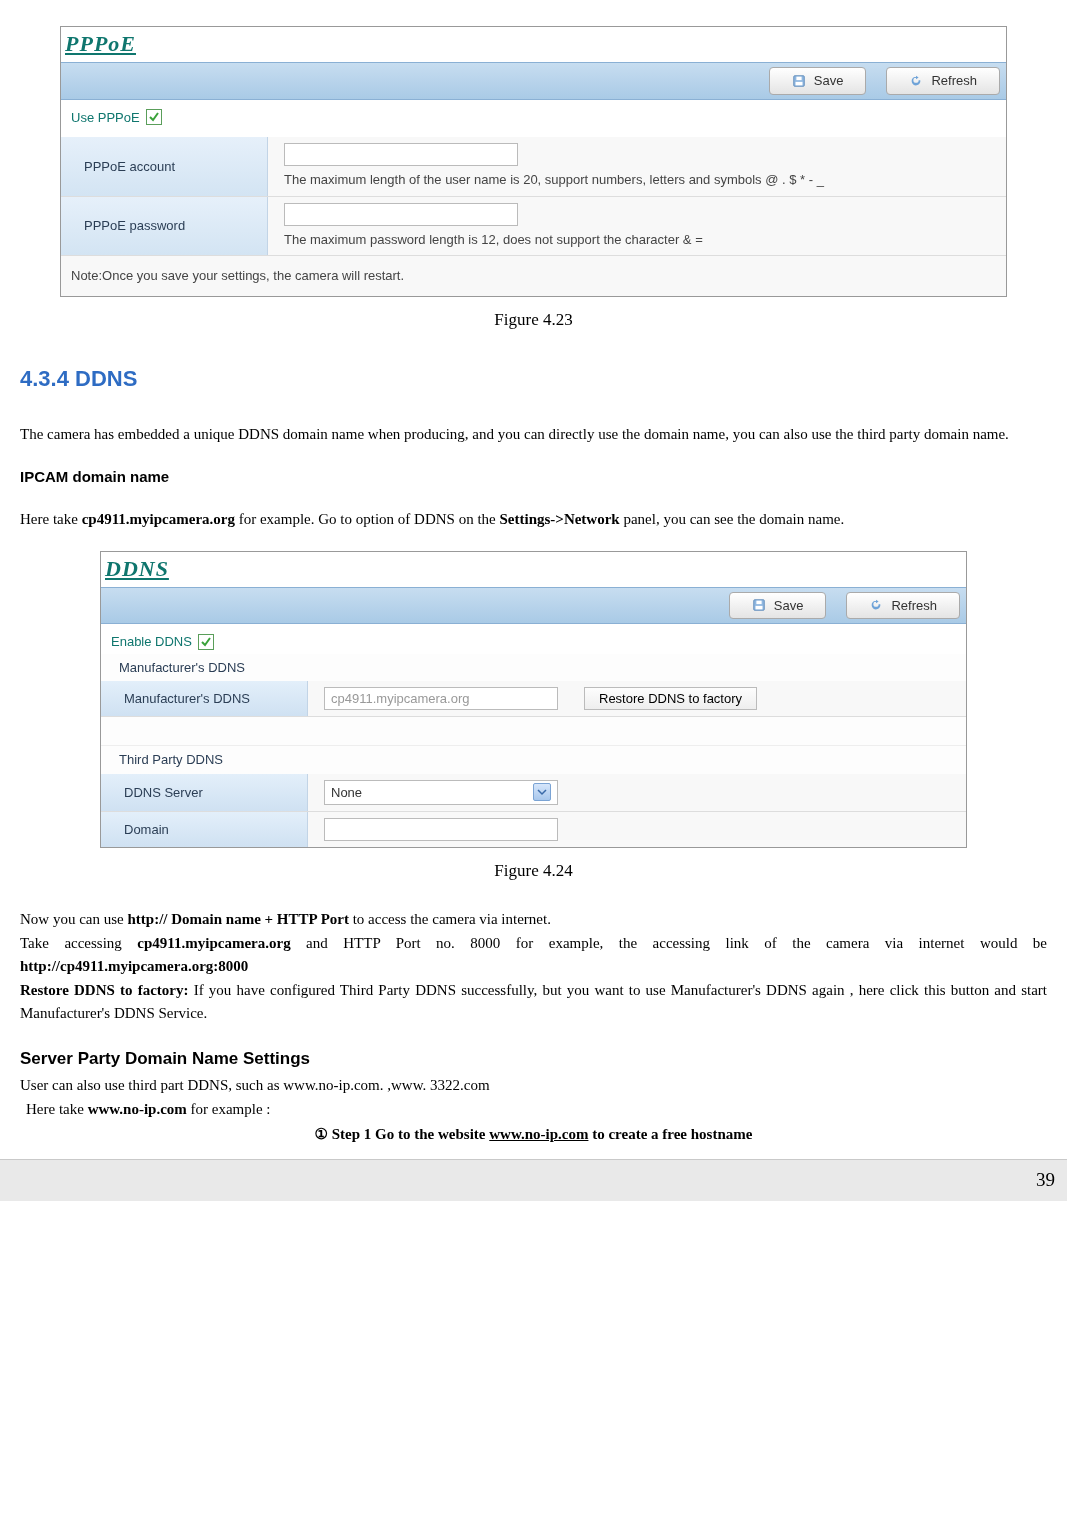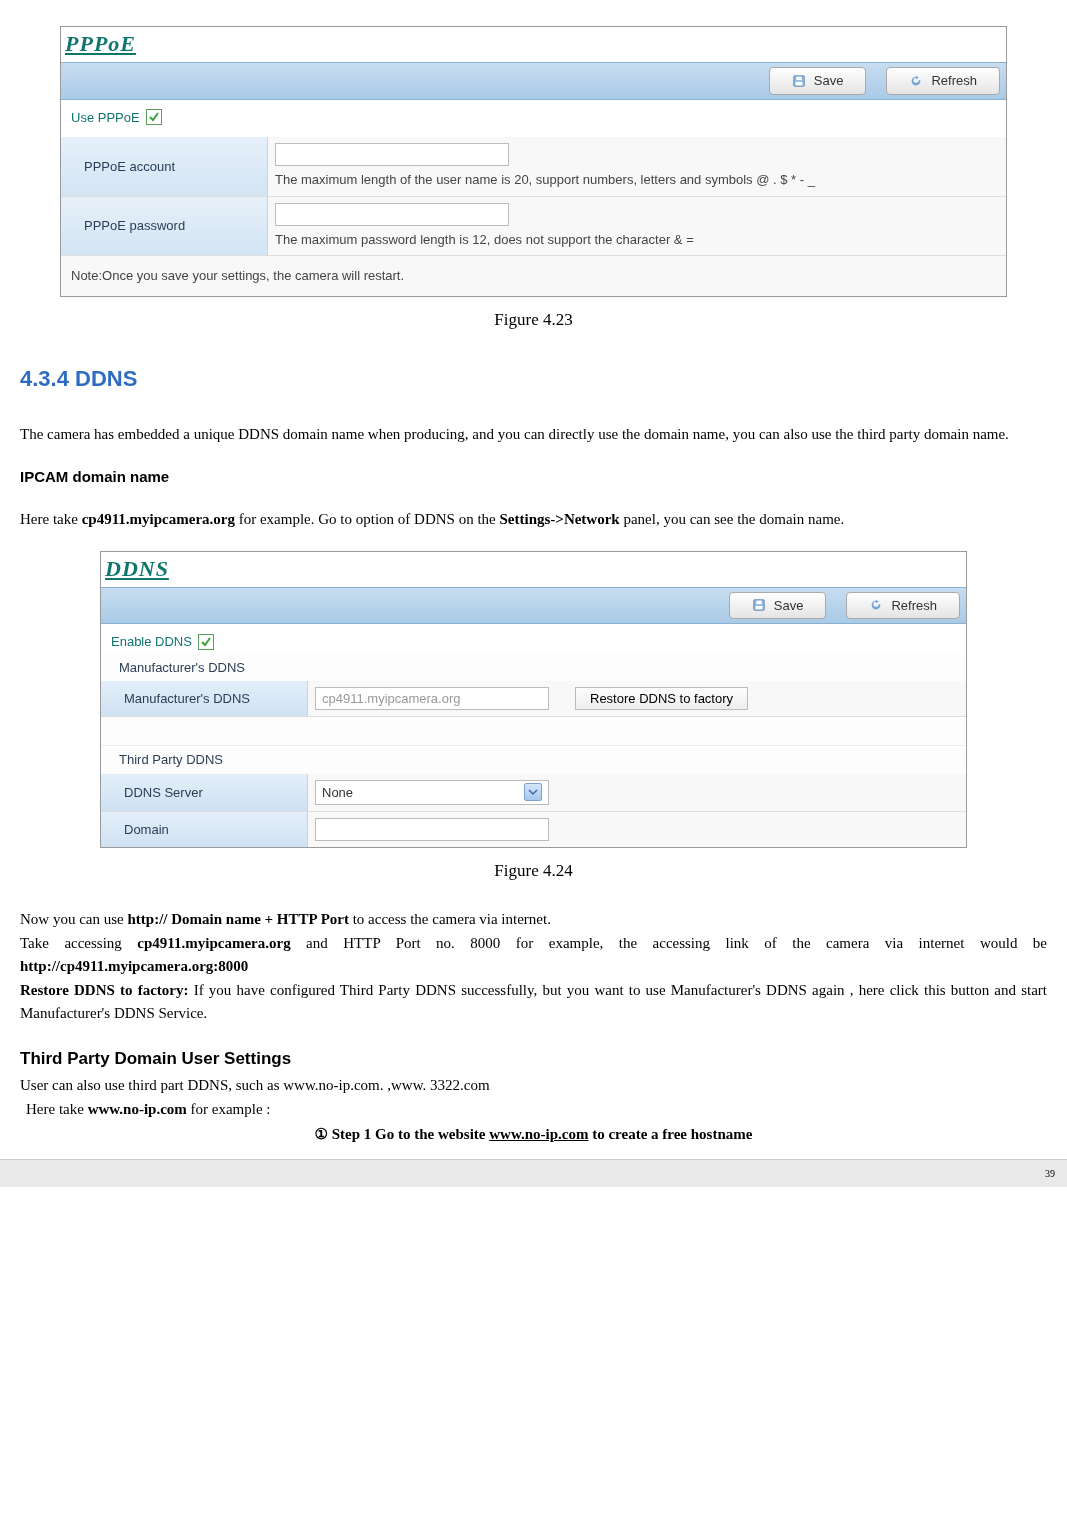--- a/index.html
+++ b/index.html
@@ -65,21 +65,21 @@
     border-right: 1px solid #c2d4e6;
     width: 160px;
     padding: 6px 23px;
     color: #2b3e55;
     flex-shrink: 0;
     align-self: stretch;
     display:flex;
     align-items:center;
   }
   .form-row .field {
-    padding: 6px 7px;
+    padding: 6px 16px;
     flex: 1;
   }
   .text-input {
     border: 1px solid #bbb;
     padding: 3px 6px;
     width: 220px;
     font-size: 13px;
     background:#fff;
   }
   .hint {
@@ -170,21 +170,21 @@
   }
   .select .chev svg { width:10px; height:10px; }
   .footer {
     margin-top: 14px;
     border-top: 1px solid #c9c9c9;
     background: #e9e9e9;
     padding: 6px 12px 6px 28px;
     display: flex;
     justify-content: flex-end;
     font-family: "Times New Roman", serif;
-    font-size: 10px;
+    font-size: 19px;
     width: calc(100% + 40px);
     margin-left: -20px;
     box-sizing: border-box;
   }
   .underline { text-decoration: underline; }
 </style>
 </head>
 <body>
 
 <div class="fig-container">
@@ -310,21 +310,21 @@
 <p class="body" style="margin-bottom:2px;">
   <span>Now you can use </span><b>http:// Domain name + HTTP Port</b><span> to access the camera via internet.</span>
 </p>
 <p class="body" style="margin-bottom:2px;">
   <span>Take accessing </span><b>cp4911.myipcamera.org</b><span> and HTTP Port no. 8000 for example, the accessing link of the camera via internet would be </span><b>http://cp4911.myipcamera.org:8000</b>
 </p>
 <p class="body">
   <b>Restore DDNS to factory:</b><span> If you have configured Third Party DDNS successfully, but you want to use Manufacturer's DDNS again , here click this button and start Manufacturer's DDNS Service.</span>
 </p>
 
-<p class="sub-head-lg">Third Party Domain User Settings</p>
+<p class="sub-head-lg">Server Party Domain Name Settings</p>
 <p class="body" style="margin-bottom:2px;text-align:left;">User can also use third part DDNS, such as www.no-ip.com. ,www. 3322.com</p>
 <p class="body" style="margin-bottom:2px;text-align:left;margin-left:6px;">
   <span>Here take </span><b>www.no-ip.com</b><span> for example :</span>
 </p>
 <p class="body" style="margin-bottom:6px;text-align:center;font-weight:bold;">
   <span>① Step 1 Go to the website </span><span class="underline">www.no-ip.com</span><span> to create a free hostname</span>
 </p>
 
 <div class="footer">
   <span>39</span>

